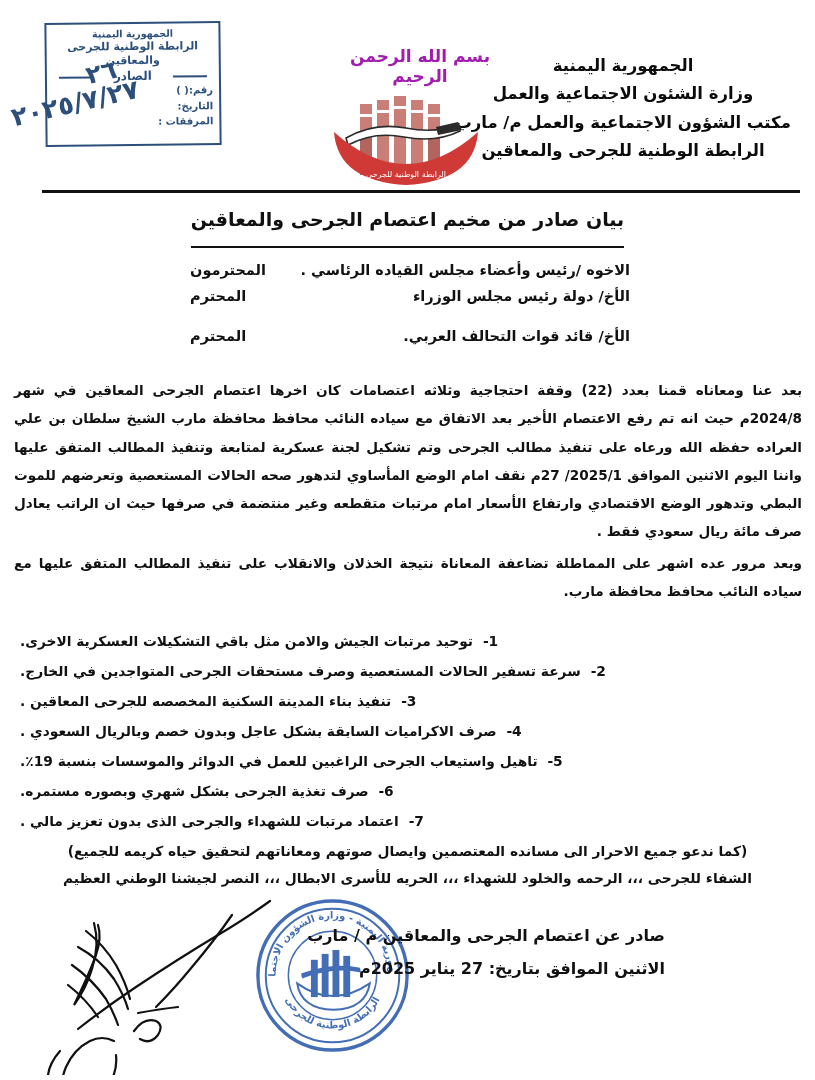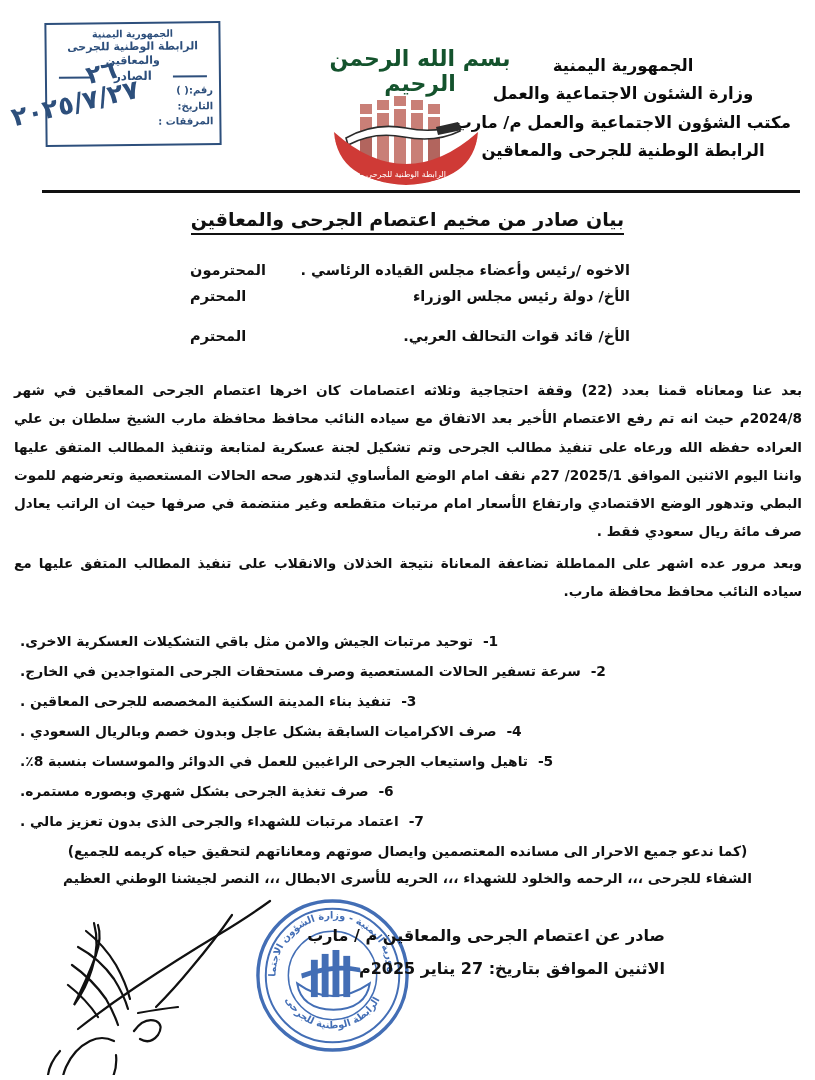--- a/index.html
+++ b/index.html
@@ -94,23 +94,23 @@
     letter-spacing: 0px;
   }
 
   
   .basmala {
     position: absolute;
     right: 300px;
     top: 46px;
     width: 190px;
     text-align: center;
-    font-size: 22px;
-    font-weight: bold;
-    color: #14532d;
+    font-size: 17px;
+    font-weight: bold;
+    color: #a21caf;
     direction: rtl;
     letter-spacing: -0.5px;
   }
   .header-block {
     position: absolute;
     right: 22px;
     top: 52px;
     width: 340px;
     direction: rtl;
     text-align: center;
@@ -149,21 +149,21 @@
     top: 208px;
     width: 815px;
     text-align: center;
     direction: rtl;
   }
   .doc-title span {
     font-size: 19px;
     font-weight: bold;
     color: #111;
     border-bottom: 2.5px solid #111;
-    padding-bottom: 3px;
+    padding-bottom: 16px;
     letter-spacing: -0.3px;
   }
 
   
   .addressees {
     position: absolute;
     left: 0;
     top: 262px;
     width: 815px;
     direction: rtl;
@@ -379,21 +379,21 @@
     <div class="demand-row">
       <span class="dnum">3-</span>
       <span class="dtext">تنفيذ بناء المدينة السكنية المخصصه للجرحى المعاقين .</span>
     </div>
     <div class="demand-row">
       <span class="dnum">4-</span>
       <span class="dtext">صرف الاكراميات السابقة بشكل عاجل وبدون خصم وبالريال السعودي .</span>
     </div>
     <div class="demand-row">
       <span class="dnum">5-</span>
-      <span class="dtext">تاهيل واستيعاب الجرحى الراغبين للعمل في الدوائر والموسسات بنسبة 8٪.</span>
+      <span class="dtext">تاهيل واستيعاب الجرحى الراغبين للعمل في الدوائر والموسسات بنسبة 19٪.</span>
     </div>
     <div class="demand-row">
       <span class="dnum">6-</span>
       <span class="dtext">صرف تغذية الجرحى بشكل شهري وبصوره مستمره.</span>
     </div>
     <div class="demand-row">
       <span class="dnum">7-</span>
       <span class="dtext">اعتماد مرتبات للشهداء والجرحى الذى بدون تعزيز مالي .</span>
     </div>
   </div>

